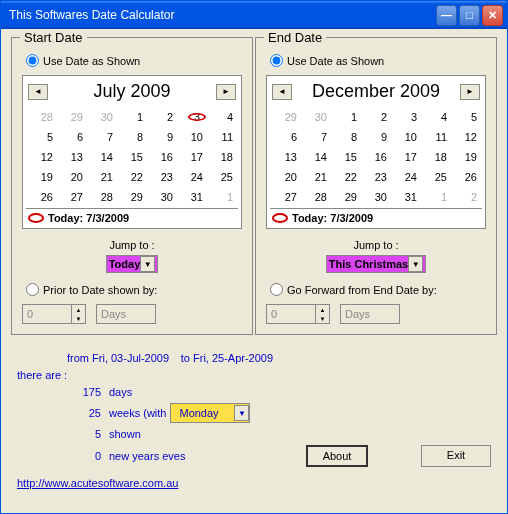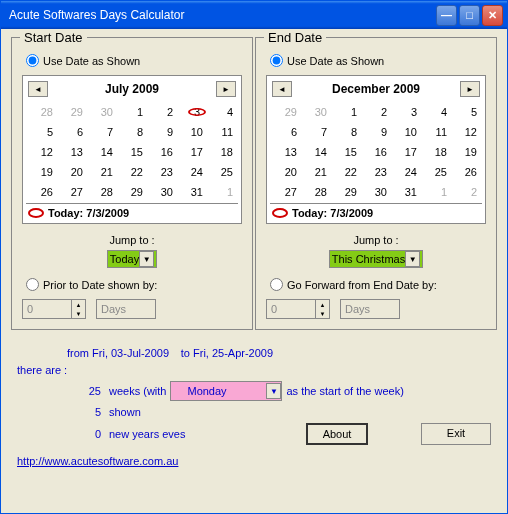--- a/index.html
+++ b/index.html
@@ -12,56 +12,56 @@
 .titlebar-btn.close { background: linear-gradient(to bottom, #e88b7b, #d84a3c); border-color: #b03a2a; }
 .content { padding: 8px 10px; }
 .panels { display: flex; gap: 2px; }
 .panel { flex: 1; border: 1px solid #888; padding: 10px 10px 10px 10px; position: relative; }
 .panel-title { position: absolute; top: -8px; left: 8px; background: #ece9d8; padding: 0 4px; font-size: 13px; }
 .radio-row { display: flex; align-items: center; gap: 4px; margin: 6px 0 8px 4px; }
 .radio-row input { margin: 0; }
 .cal { border: 1px solid #888; background: white; padding: 3px; }
 .cal-header { display: flex; align-items: center; justify-content: space-between; padding: 2px 2px 4px 2px; }
 .cal-nav { width: 20px; height: 16px; border: 1px solid #888; background: #ece9d8; display: flex; align-items: center; justify-content: center; cursor: pointer; font-size: 8px; }
-.cal-title { font-weight: bold; font-size: 12px; }
+.cal-title { font-weight: normal; font-size: 18px; }
 .cal-grid { width: 100%; }
 .cal-grid td, .cal-grid th { text-align: right; padding: 1px 3px; width: 14.28%; font-weight: normal; height: 18px; }
 .gray { color: #aaa; }
 .circled { position: relative; display: inline-block; padding: 0 3px; }
 .circled::before { content: ""; position: absolute; left: -3px; right: -3px; top: 0; bottom: 0; border: 2px solid #d00000; border-radius: 50%; transform: scaleY(0.65); }
 .cal-footer { border-top: 1px solid #888; padding: 3px 2px 1px 2px; font-weight: bold; display: flex; align-items: center; gap: 4px; }
 .red-oval { display: inline-block; width: 16px; height: 10px; border: 2px solid #d00000; border-radius: 50%; }
 .jump-row { display: flex; align-items: center; gap: 4px; margin: 10px 0; flex-direction: column; }
-.select { flex: 1; height: 20px; border: 1px solid #888; background: #84cc16; padding: 0 2px; display: flex; align-items: center; justify-content: space-between; cursor: pointer; }
+.select { flex: 1; height: 20px; border: 1px solid #888; background: #d946ef; padding: 0 2px; display: flex; align-items: center; justify-content: space-between; cursor: pointer; font-weight: bold; }
 .select-arrow { width: 15px; height: 16px; background: #ece9d8; border: 1px solid #888; display: flex; align-items: center; justify-content: center; font-size: 8px; }
 .num-row { display: flex; gap: 10px; margin-top: 4px; align-items: center; }
 .spinner { display: flex; border: 1px solid #888; background: #ece9d8; width: 64px; height: 20px; align-items: center; }
 .spinner span { flex: 1; padding: 0 4px; color: #888; }
 .spinner-btns { display:flex; flex-direction:column; }
 .spinner-btn { width: 14px; height: 9px; background: #ece9d8; border-left: 1px solid #888; font-size: 6px; display:flex; align-items:center; justify-content:center; }
 .readonly { background: #ece9d8; border: 1px solid #888; width: 60px; height: 20px; display:flex; align-items:center; padding:0 4px; color:#888; }
 .results { margin-top: 14px; padding: 0 6px; }
 .blue { color: #0000cc; }
 .results-header { font-size: 14px; margin-left: 50px; margin-bottom: 4px; }
 .results-line { margin: 5px 0; display: flex; align-items: center; }
 .results-num { width: 92px; text-align: right; padding-right: 8px; }
-.inline-select { display:inline-flex; border:1px solid #888; background:#f9a8d4; height:20px; width:112px; align-items:center; justify-content:space-between; padding-left:16px; margin:0 4px; }
+.inline-select { display:inline-flex; border:1px solid #888; background:#fde047; height:20px; width:80px; align-items:center; justify-content:space-between; padding-left:8px; margin:0 4px; }
 .bottom-row { display:flex; justify-content:flex-end; gap:20px; margin-top:6px; padding-right:16px; }
 .btn { border: 1px solid #888; background: #ece9d8; padding: 3px 0; cursor:pointer; text-align:center; }
 .btn.about { width: 62px; border: 2px solid #333; }
 .btn.exit { width: 70px; margin-left: 33px; }
 .link-row { margin-top:10px; }
 .link-row a { color: #0000cc; text-decoration: underline; cursor:pointer; }
 </style>
 </head>
 <body>
 
 <div class="window">
   <div class="titlebar">
-    <span class="titlebar-text">Acute Softwares Days Calculator</span>
+    <span class="titlebar-text">This Softwares Date Calculator</span>
     <div class="titlebar-btns">
       <div class="titlebar-btn">—</div>
       <div class="titlebar-btn">□</div>
       <div class="titlebar-btn close">✕</div>
     </div>
   </div>
   <div class="content">
     <div class="panels">
 
       <div class="panel">
@@ -246,27 +246,30 @@
         </div>
       </div>
     </div>
 
     <div class="results">
       <div class="blue results-header">
         <span>from Fri, 03-Jul-2009</span>&nbsp;&nbsp;&nbsp;<span>to Fri, 25-Apr-2009</span>
       </div>
       <div class="blue" style="font-size:11px;">there are :</div>
       <div class="results-line blue">
+          <span class="results-num">175</span>
+          <span>days</span>
+        </div>
+      <div class="results-line blue">
         <span class="results-num">25</span>
         <span>weeks (with</span>
         <div class="inline-select">
           <span>Monday</span>
           <div class="select-arrow">▼</div>
         </div>
-        <span>as the start of the week)</span>
       </div>
       <div class="results-line blue">
           <span class="results-num">5</span>
           <span>shown</span>
         </div>
       <div class="results-line" style="justify-content:space-between;">
         <div class="blue" style="display:flex;">
             <span class="results-num">0</span>
             <span>new years eves</span>
           </div>

